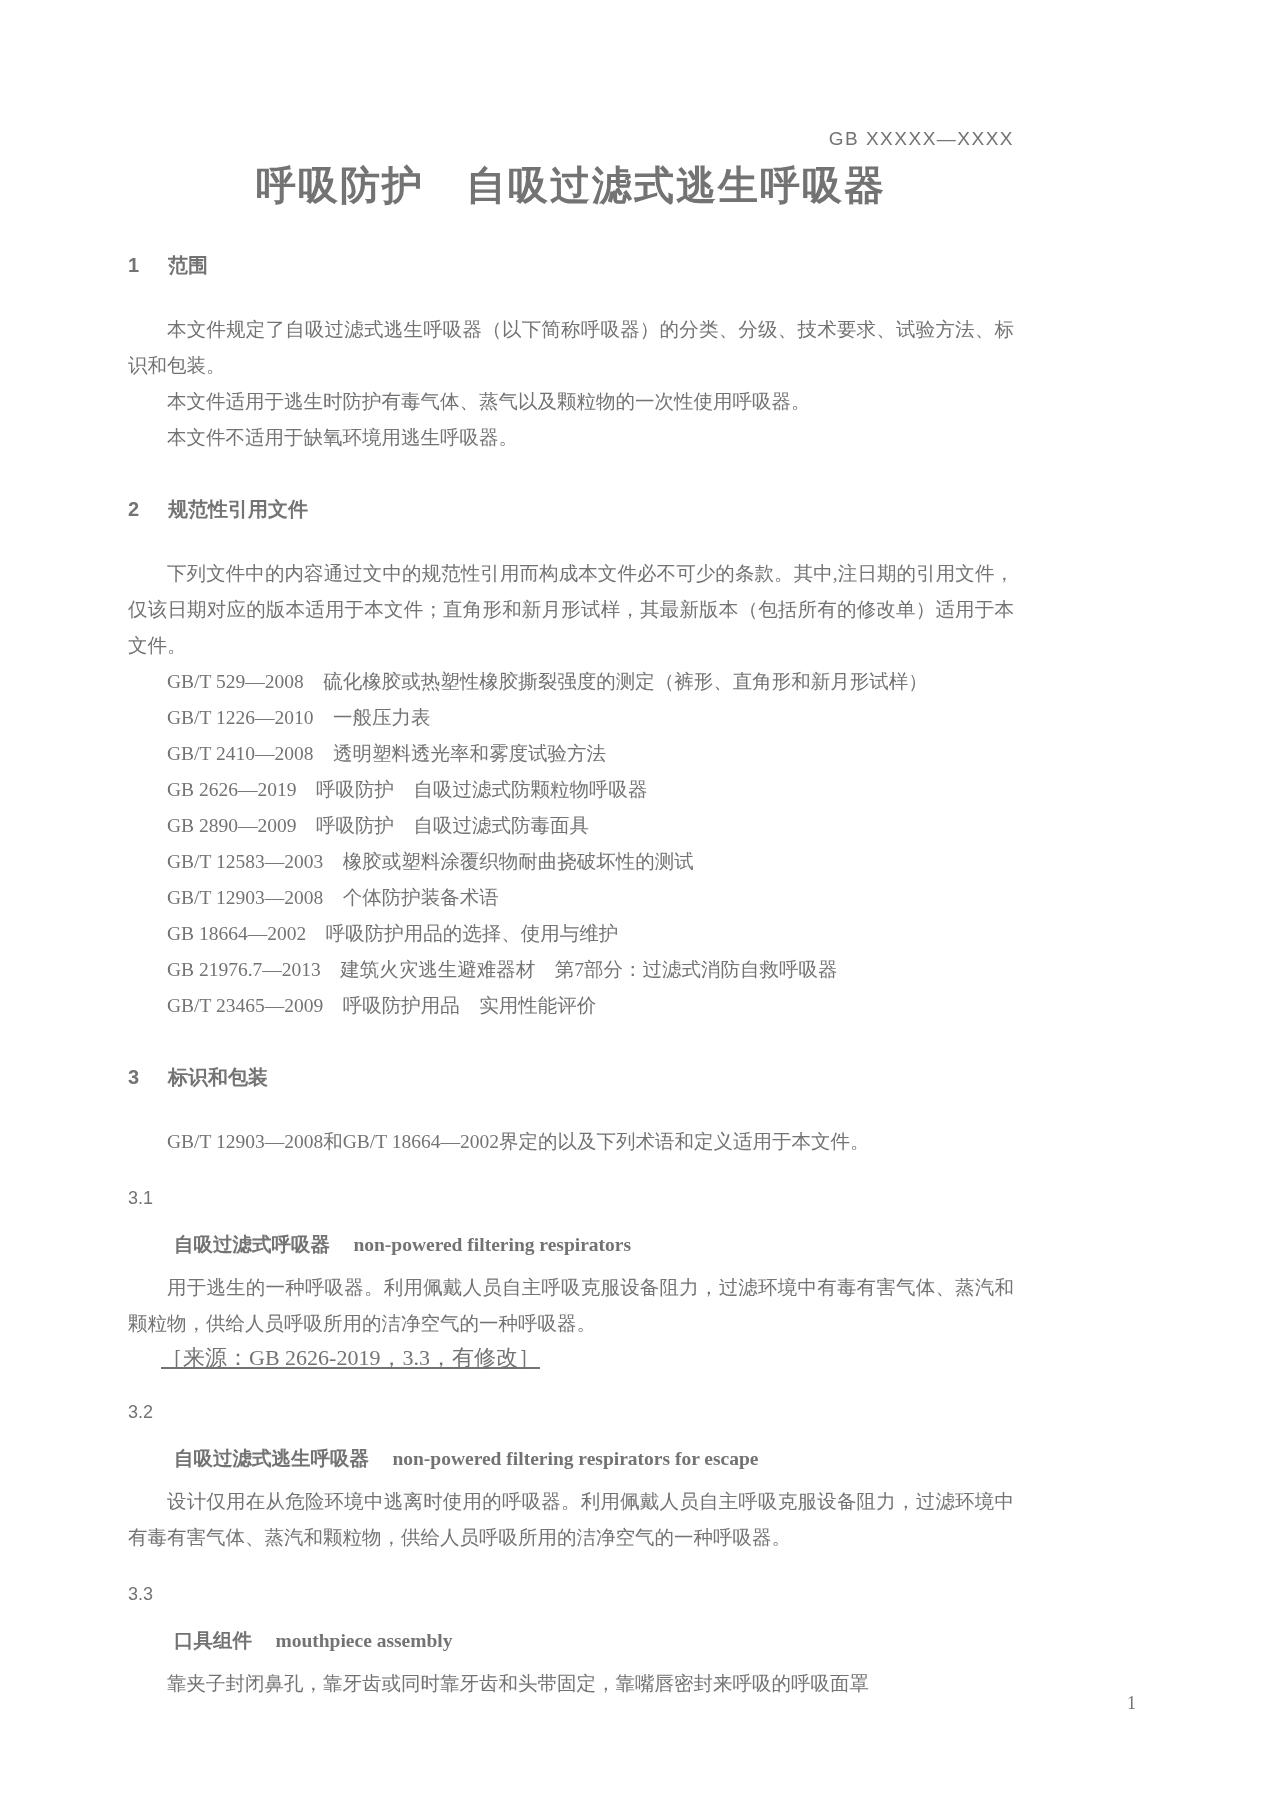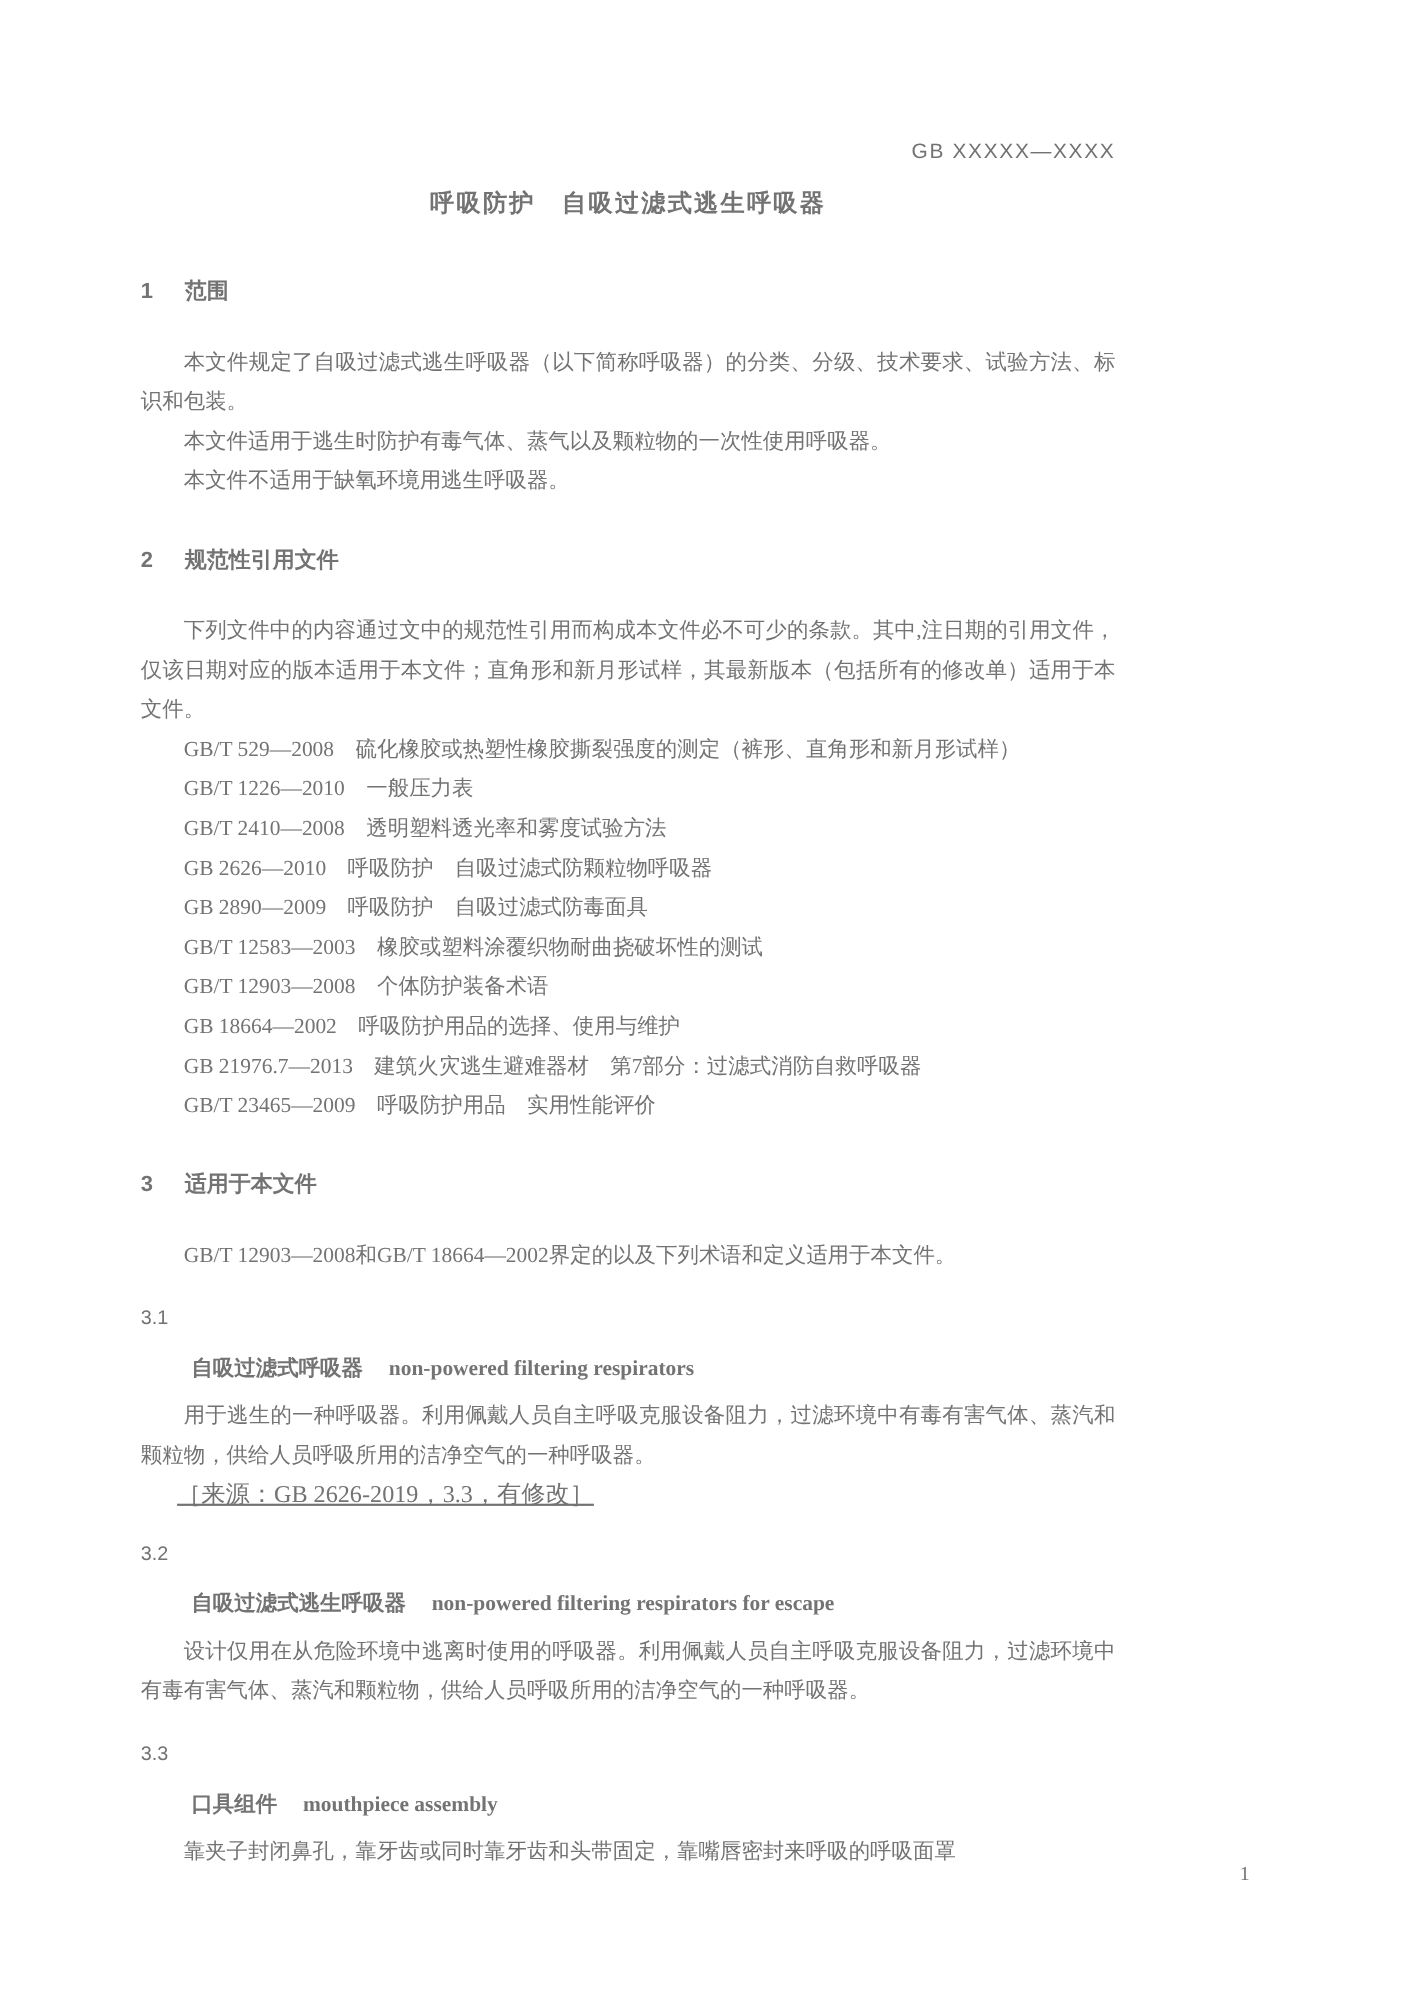--- a/index.html
+++ b/index.html
@@ -22,21 +22,21 @@
     text-align: right;
     font-family: "Liberation Sans", "DejaVu Sans", sans-serif;
     font-size: 19px;
     letter-spacing: 1.5px;
     line-height: 22px;
     margin-bottom: 12px;
   }
   .doc-title {
     text-align: center;
     font-family: "Liberation Sans", "DejaVu Sans", sans-serif;
-    font-size: 22px;
+    font-size: 40px;
     font-weight: bold;
     letter-spacing: 2px;
     margin: 14px 0 46px 0;
     line-height: 42px;
   }
   .sec-heading {
     font-family: "Liberation Sans", "DejaVu Sans", sans-serif;
     font-size: 20px;
     font-weight: bold;
     line-height: 26px;
@@ -115,32 +115,32 @@
   </section>
 
   <section>
     <h2 class="sec-heading">
       <span class="sec-num">2</span><span>规范性引用文件</span>
     </h2>
     <p class="body-p">下列文件中的内容通过文中的规范性引用而构成本文件必不可少的条款。其中,注日期的引用文件，仅该日期对应的版本适用于本文件；直角形和新月形试样，其最新版本（包括所有的修改单）适用于本文件。</p>
     <p class="ref-p">GB/T 529—2008　硫化橡胶或热塑性橡胶撕裂强度的测定（裤形、直角形和新月形试样）</p>
     <p class="ref-p">GB/T 1226—2010　一般压力表</p>
     <p class="ref-p">GB/T 2410—2008　透明塑料透光率和雾度试验方法</p>
-    <p class="ref-p">GB 2626—2010　呼吸防护　自吸过滤式防颗粒物呼吸器</p>
+    <p class="ref-p">GB 2626—2019　呼吸防护　自吸过滤式防颗粒物呼吸器</p>
     <p class="ref-p">GB 2890—2009　呼吸防护　自吸过滤式防毒面具</p>
     <p class="ref-p">GB/T 12583—2003　橡胶或塑料涂覆织物耐曲挠破坏性的测试</p>
     <p class="ref-p">GB/T 12903—2008　个体防护装备术语</p>
     <p class="ref-p">GB 18664—2002　呼吸防护用品的选择、使用与维护</p>
     <p class="ref-p">GB 21976.7—2013　建筑火灾逃生避难器材　第7部分：过滤式消防自救呼吸器</p>
     <p class="ref-p">GB/T 23465—2009　呼吸防护用品　实用性能评价</p>
   </section>
 
   <section>
     <h2 class="sec-heading">
-      <span class="sec-num">3</span><span>适用于本文件</span>
+      <span class="sec-num">3</span><span>标识和包装</span>
     </h2>
     <p class="body-p">GB/T 12903—2008和GB/T 18664—2002界定的以及下列术语和定义适用于本文件。</p>
 
     <div>
       <p class="clause-num">3.1</p>
       <p class="term-line">
         <span class="term-zh">自吸过滤式呼吸器</span><span class="term-en">non-powered filtering respirators</span>
       </p>
       <p class="body-p">用于逃生的一种呼吸器。利用佩戴人员自主呼吸克服设备阻力，过滤环境中有毒有害气体、蒸汽和颗粒物，供给人员呼吸所用的洁净空气的一种呼吸器。</p>
       <p class="source-line">［来源：GB 2626-2019，3.3，有修改］</p>

